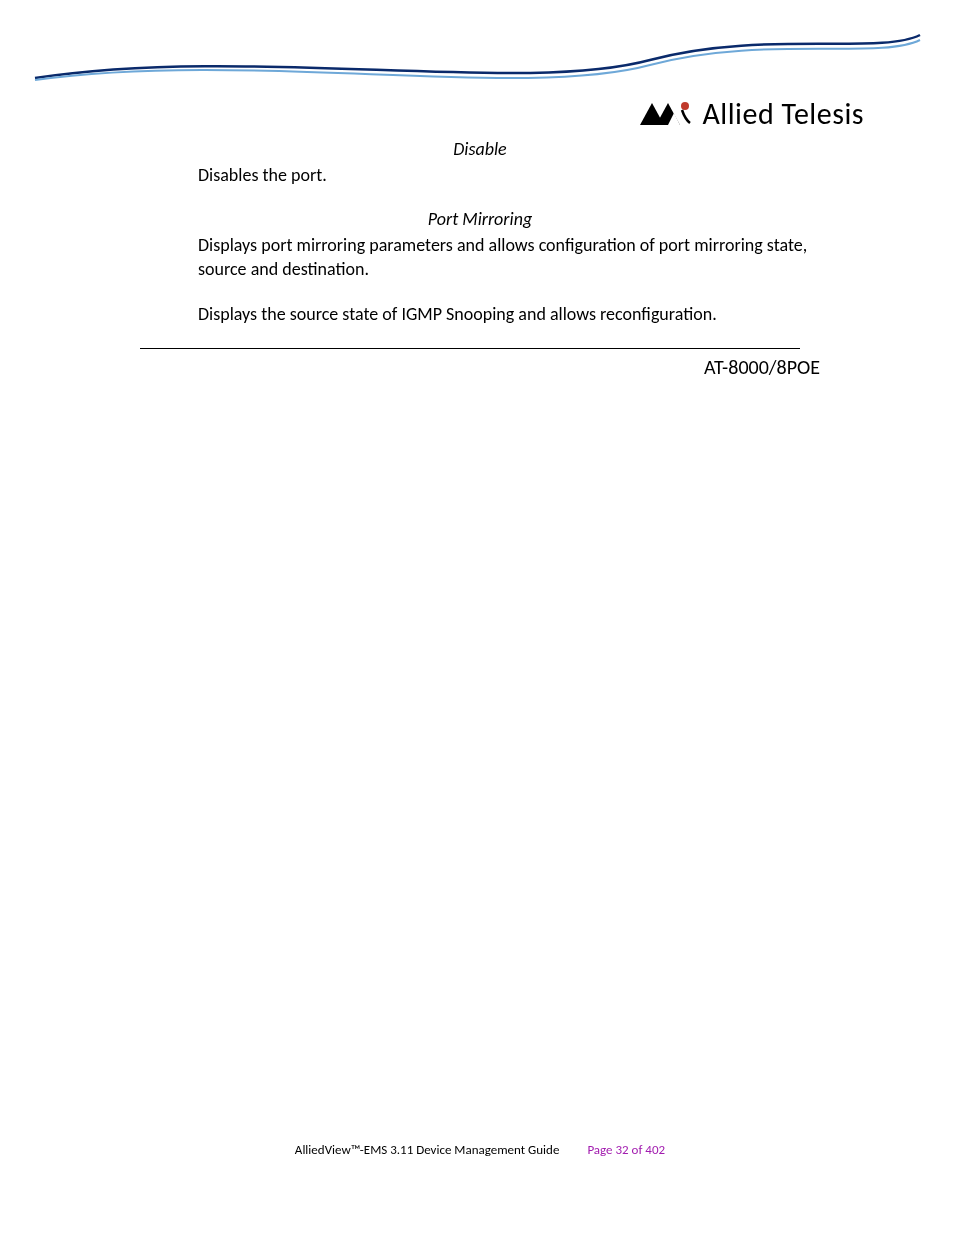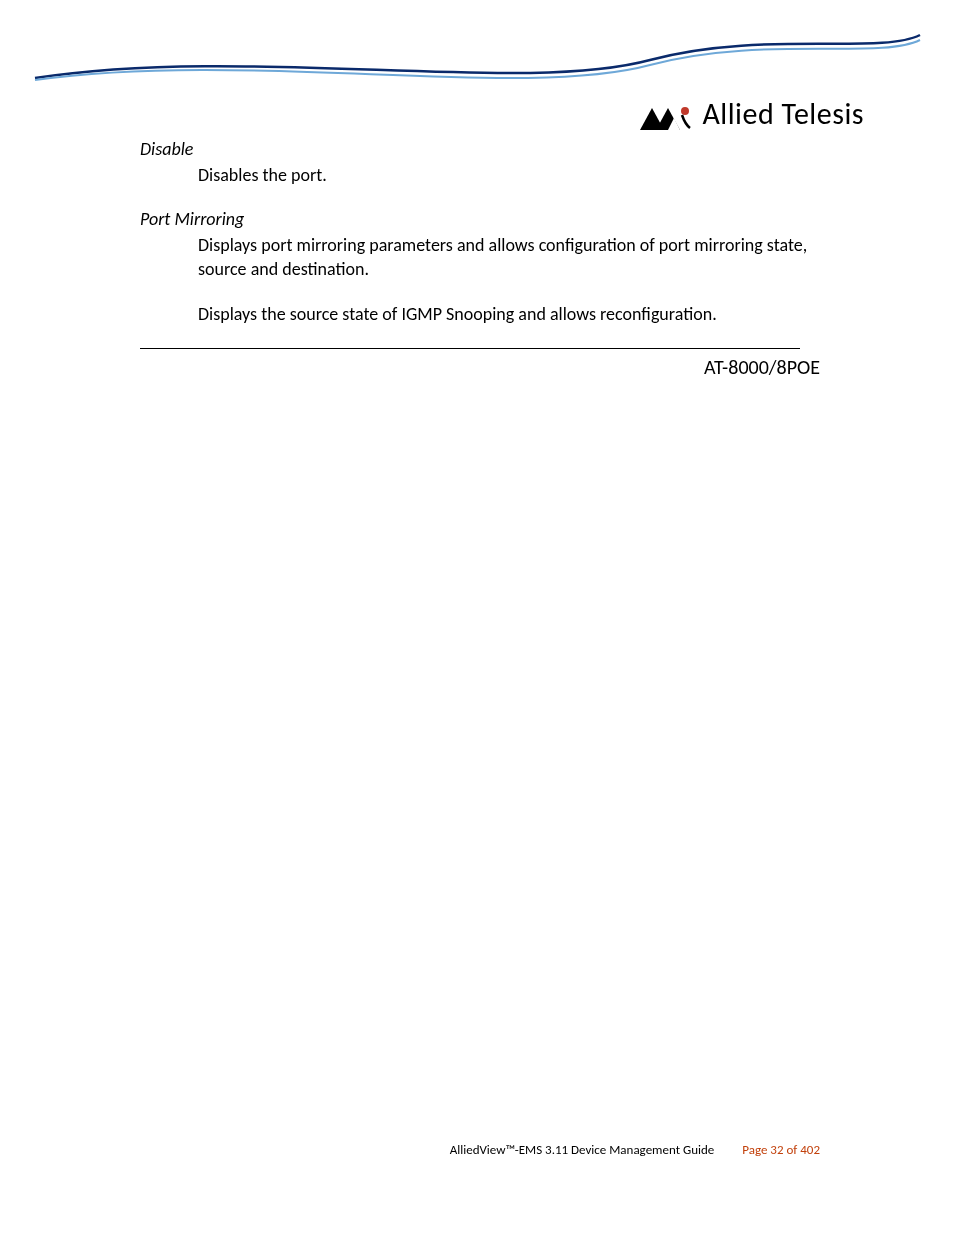--- a/index.html
+++ b/index.html
@@ -23,41 +23,42 @@
     top: 0;
     left: 0;
     width: 954px;
     height: 100px;
   }
   .brand {
     position: absolute;
     top: 95px;
     right: 90px;
     display: flex;
-    align-items: flex-end;
+    align-items: center;
     gap: 8px;
   }
   .brand-text {
     font-size: 30px;
     font-weight: 400;
     color: #000;
     letter-spacing: 0.5px;
   }
   .content {
     position: absolute;
     top: 138px;
     left: 140px;
     width: 680px;
   }
   .term {
     font-style: italic;
     font-size: 18px;
     color: #000;
     margin: 0;
     line-height: 1.3;
+    text-align: center;
   }
   .desc {
     font-size: 18px;
     color: #000;
     margin: 2px 0 20px 58px;
     line-height: 1.35;
   }
   .divider {
     border: none;
     border-top: 1px solid #000;
@@ -68,28 +69,28 @@
     text-align: right;
     font-size: 20px;
     width: 680px;
   }
   .footer {
     position: absolute;
     bottom: 78px;
     left: 140px;
     width: 680px;
     display: flex;
-    justify-content: flex-end;
+    justify-content: center;
     font-size: 13px;
   }
   .footer-left {
     color: #000;
   }
   .footer-right {
-    color: #c2410c;
+    color: #a21caf;
     margin-left: 28px;
   }
 </style>
 </head>
 <body>
 
 <div class="page">
 
   <svg class="header-swoosh" viewBox="0 0 954 100" preserveAspectRatio="none">
     <path d="M 35 78 C 250 45, 520 95, 650 60 C 760 30, 880 55, 920 35" stroke="#0a2a6b" stroke-width="2.5" fill="none"></path>

